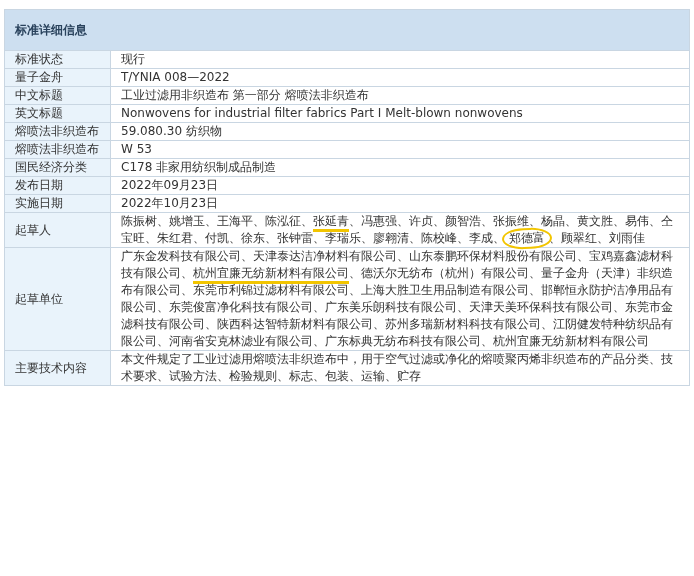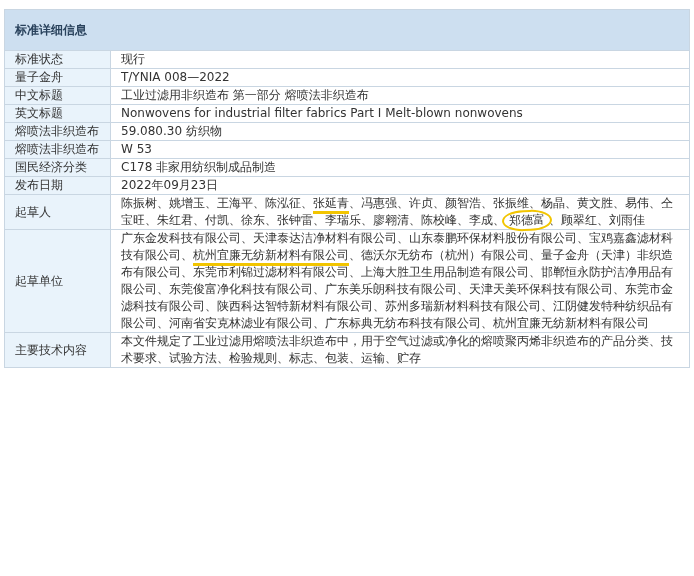--- a/index.html
+++ b/index.html
@@ -115,20 +115,24 @@
     <tr>
       <th class="label">国民经济分类</th>
       <td class="value">C178 非家用纺织制成品制造</td>
     </tr>
 
     <tr>
       <th class="label">发布日期</th>
       <td class="value">2022年09月23日</td>
     </tr>
 
+    <tr>
+      <th class="label">实施日期</th>
+      <td class="value">2022年10月23日</td>
+    </tr>
 
     <tr>
       <th class="label">起草人</th>
       <td class="value"><span>陈振树、姚增玉、王海平、陈泓征、</span><span class="mark-underline">张延青</span><span>、冯惠强、许贞、颜智浩、张振维、杨晶、黄文胜、易伟、仝宝旺、朱红君、付凯、徐东、张钟雷、李瑞乐、廖翱清、陈校峰、李成、</span><span class="mark-circle">郑德富</span><span>、顾翠红、刘雨佳</span></td>
     </tr>
 
     <tr>
       <th class="label">起草单位</th>
       <td class="value"><span>广东金发科技有限公司、天津泰达洁净材料有限公司、山东泰鹏环保材料股份有限公司、宝鸡嘉鑫滤材科技有限公司、</span><span class="mark-underline">杭州宜廉无纺新材料有限公司</span><span>、德沃尔无纺布（杭州）有限公司、量子金舟（天津）非织造布有限公司、东莞市利锦过滤材料有限公司、上海大胜卫生用品制造有限公司、邯郸恒永防护洁净用品有限公司、东莞俊富净化科技有限公司、广东美乐朗科技有限公司、天津天美环保科技有限公司、东莞市金滤科技有限公司、陕西科达智特新材料有限公司、苏州多瑞新材料科技有限公司、江阴健发特种纺织品有限公司、河南省安克林滤业有限公司、广东标典无纺布科技有限公司、杭州宜廉无纺新材料有限公司</span></td>
     </tr>

